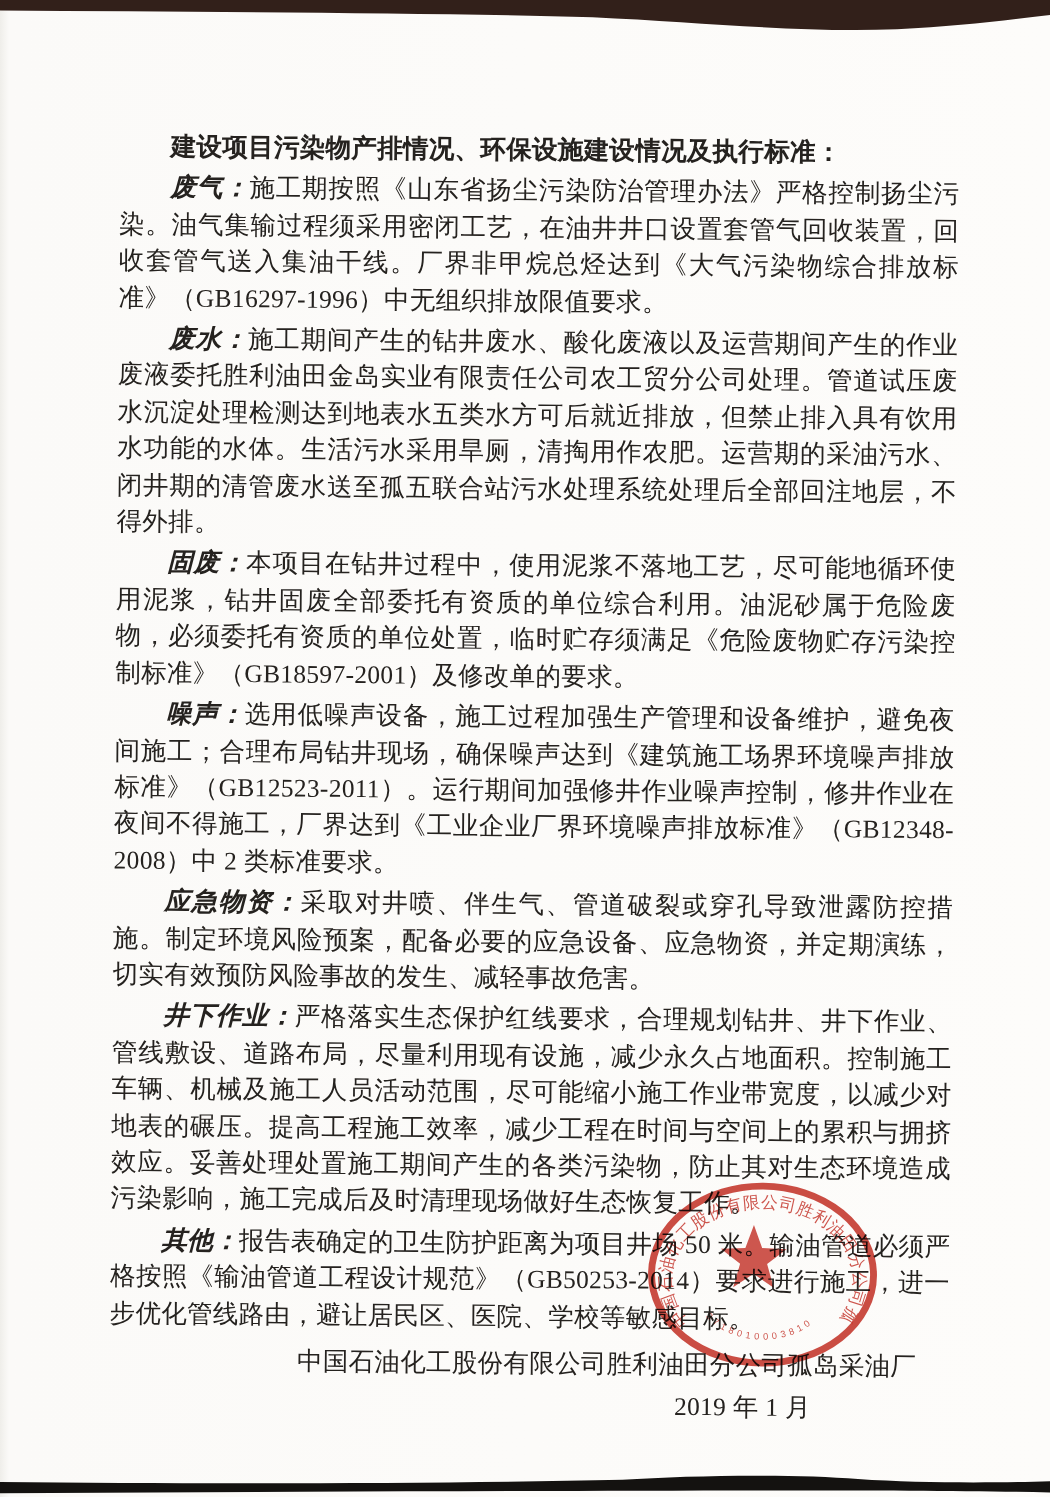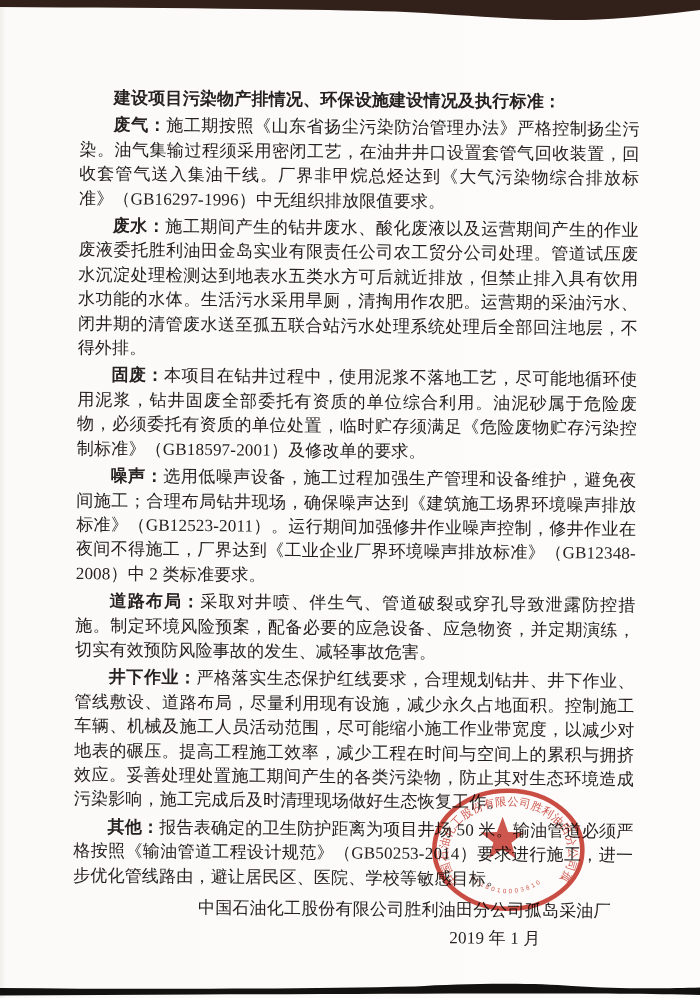--- a/index.html
+++ b/index.html
@@ -15,21 +15,21 @@
   .scan-band.top{top:0;height:26px;}
   .scan-band.bottom{bottom:0;height:18px;}
   .content{
     position:absolute;left:80px;top:86px;width:560px;
     transform:rotate(0.5deg);transform-origin:0 0;
     color:#25221f;font-size:17px;line-height:24.4px;
     text-align:justify;letter-spacing:0.2px;
   }
   .heading{font-weight:bold;text-indent:2em;margin:0 0 3px 0;}
   .para{margin:0 0 3px 0;text-indent:2em;}
-  .para .lbl{font-weight:bold;}
+  .para .lbl{font-weight:bold;font-style:italic;}
   .sig-line{margin-top:7px;text-align:right;padding-right:22px;text-indent:0;}
   .date-line{margin-top:4px;text-align:right;padding-right:92px;text-indent:0;}
   .seal{
     position:absolute;left:356px;top:698px;width:158px;height:126px;
     mix-blend-mode:multiply;opacity:0.92;
   }
   .seal text{font-family:"Liberation Sans","DejaVu Sans",sans-serif;}
 </style>
 </head>
 <body>
@@ -49,21 +49,21 @@
   <p class="heading">建设项目污染物产排情况、环保设施建设情况及执行标准：</p>
 
   <p class="para"><span class="lbl">废气：</span><span>施工期按照《山东省扬尘污染防治管理办法》严格控制扬尘污染。油气集输过程须采用密闭工艺，在油井井口设置套管气回收装置，回收套管气送入集油干线。厂界非甲烷总烃达到《大气污染物综合排放标准》（GB16297-1996）中无组织排放限值要求。</span></p>
 
   <p class="para"><span class="lbl">废水：</span><span>施工期间产生的钻井废水、酸化废液以及运营期间产生的作业废液委托胜利油田金岛实业有限责任公司农工贸分公司处理。管道试压废水沉淀处理检测达到地表水五类水方可后就近排放，但禁止排入具有饮用水功能的水体。生活污水采用旱厕，清掏用作农肥。运营期的采油污水、闭井期的清管废水送至孤五联合站污水处理系统处理后全部回注地层，不得外排。</span></p>
 
   <p class="para"><span class="lbl">固废：</span><span>本项目在钻井过程中，使用泥浆不落地工艺，尽可能地循环使用泥浆，钻井固废全部委托有资质的单位综合利用。油泥砂属于危险废物，必须委托有资质的单位处置，临时贮存须满足《危险废物贮存污染控制标准》（GB18597-2001）及修改单的要求。</span></p>
 
   <p class="para"><span class="lbl">噪声：</span><span>选用低噪声设备，施工过程加强生产管理和设备维护，避免夜间施工；合理布局钻井现场，确保噪声达到《建筑施工场界环境噪声排放标准》（GB12523-2011）。运行期间加强修井作业噪声控制，修井作业在夜间不得施工，厂界达到《工业企业厂界环境噪声排放标准》（GB12348-2008）中 2 类标准要求。</span></p>
 
-  <p class="para"><span class="lbl">道路布局：</span><span>采取对井喷、伴生气、管道破裂或穿孔导致泄露防控措施。制定环境风险预案，配备必要的应急设备、应急物资，并定期演练，切实有效预防风险事故的发生、减轻事故危害。</span></p>
+  <p class="para"><span class="lbl">应急物资：</span><span>采取对井喷、伴生气、管道破裂或穿孔导致泄露防控措施。制定环境风险预案，配备必要的应急设备、应急物资，并定期演练，切实有效预防风险事故的发生、减轻事故危害。</span></p>
 
   <p class="para"><span class="lbl">井下作业：</span><span>严格落实生态保护红线要求，合理规划钻井、井下作业、管线敷设、道路布局，尽量利用现有设施，减少永久占地面积。控制施工车辆、机械及施工人员活动范围，尽可能缩小施工作业带宽度，以减少对地表的碾压。提高工程施工效率，减少工程在时间与空间上的累积与拥挤效应。妥善处理处置施工期间产生的各类污染物，防止其对生态环境造成污染影响，施工完成后及时清理现场做好生态恢复工作。</span></p>
 
   <p class="para"><span class="lbl">其他：</span><span>报告表确定的卫生防护距离为项目井场 50 米。输油管道必须严格按照《输油管道工程设计规范》（GB50253-2014）要求进行施工，进一步优化管线路由，避让居民区、医院、学校等敏感目标。</span></p>
 
   <p class="para sig-line">中国石油化工股份有限公司胜利油田分公司孤岛采油厂</p>
   <p class="para date-line">2019 年 1 月</p>
 
   <svg class="seal" viewBox="0 0 158 126">
     <g fill="none" stroke="#c0281e" opacity="0.9">

